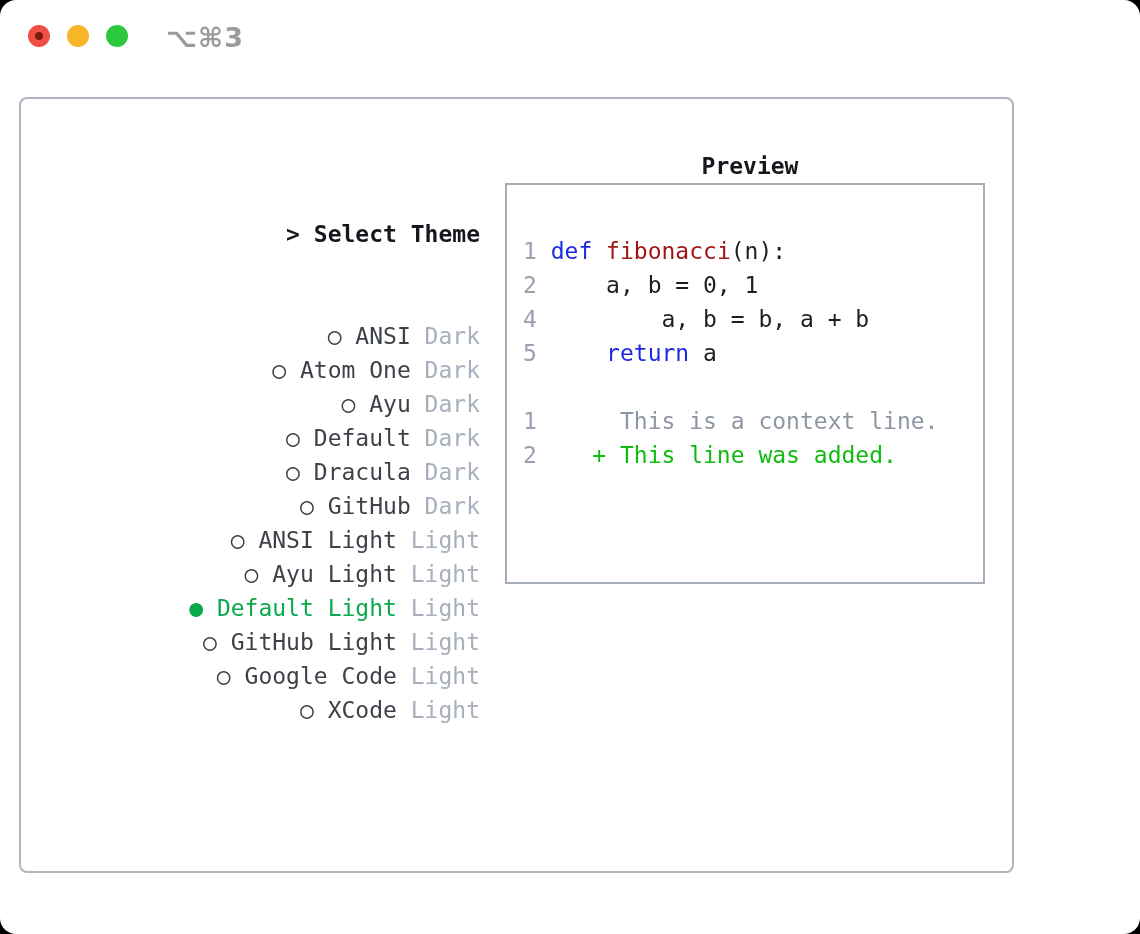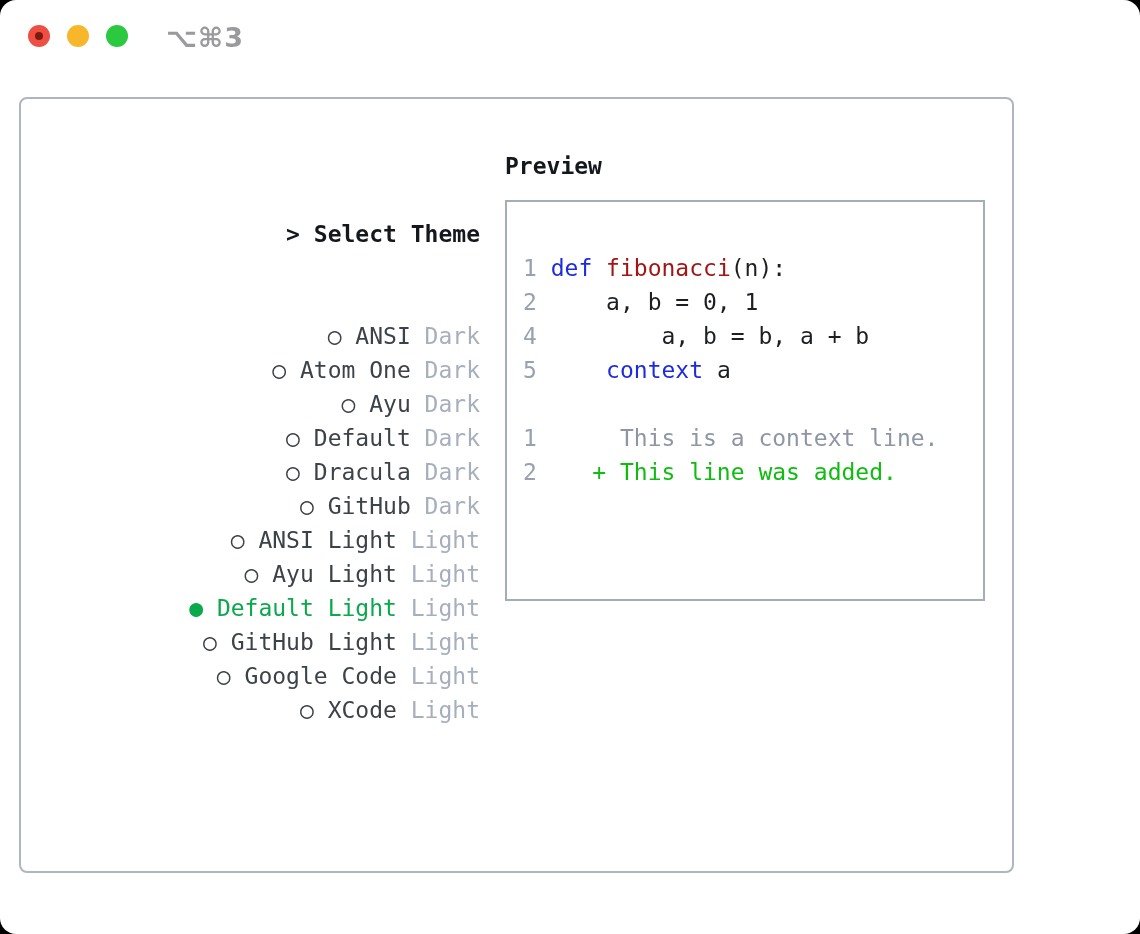--- a/index.html
+++ b/index.html
@@ -31,22 +31,22 @@
   .hdr { font-weight:700; color:var(--title); }
   .caret { font-weight:700; color:var(--title); }
   .marker { color:var(--text); }
   .marker.sel { color:var(--green); }
   .name { color:var(--text); }
   .name.sel { color:var(--green); }
   .variant { color:var(--muted); }
   .spacer { height:34px; }
   .apply-title { color:var(--title); white-space:pre; }
   
-  .preview-title { font-weight:700; color:var(--title); }
-  .preview-box { margin-top:17px; width:480px; height:401px;
+  .preview-title { font-weight:700; color:var(--title);text-align:center; }
+  .preview-box { width:480px; height:401px;
                  border:2px solid var(--box-border); background:#fff;
                  padding:49px 0 0 16px; overflow:hidden; }
   .pline { white-space:pre; font-size:23px; line-height:34px; }
   .gut { color:var(--gutter); }
   .kw  { color:var(--kw); }
   .fn  { color:var(--fn); }
   .plain { color:var(--code-text); }
   .ctx { color:var(--ctx); }
   .del { color:var(--del); }
   .add { color:var(--add); }
@@ -76,21 +76,21 @@
     
   </div>
 
   <div class="col-right">
     <div class="preview-title">Preview</div>
     <div class="preview-box">
       <div id="preview-code">
           <div class="pline"><span class="gut">1 </span><span class="kw">def</span><span class="plain"> </span><span class="fn">fibonacci</span><span class="plain">(n):</span></div>
           <div class="pline"><span class="gut">2 </span><span class="plain">    a, b = 0, 1</span></div>
           <div class="pline"><span class="gut">4 </span><span class="plain">        a, b = b, a + b</span></div>
-          <div class="pline"><span class="gut">5 </span><span class="plain">    </span><span class="kw">context</span><span class="plain"> a</span></div>
+          <div class="pline"><span class="gut">5 </span><span class="plain">    </span><span class="kw">return</span><span class="plain"> a</span></div>
           <div class="pline"> </div>
           <div class="pline"><span class="gut">1 </span><span class="ctx">     This is a context line.</span></div>
           <div class="pline"><span class="gut">2 </span><span class="add">   + This line was added.</span></div>
         </div>
     </div>
   </div>
 
 </div>
 
 </body></html>

